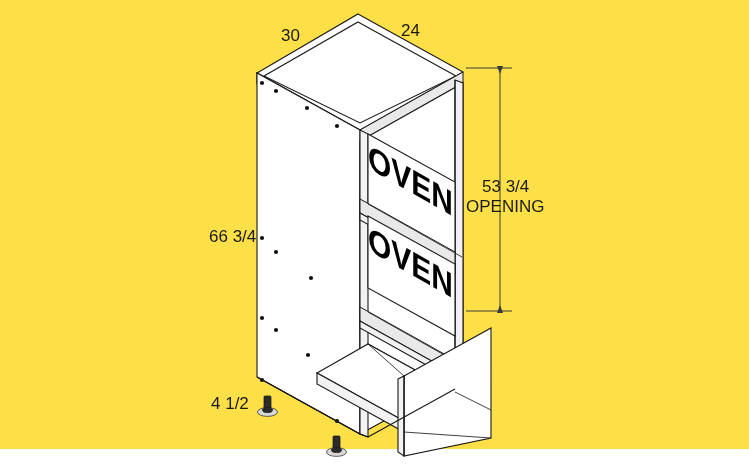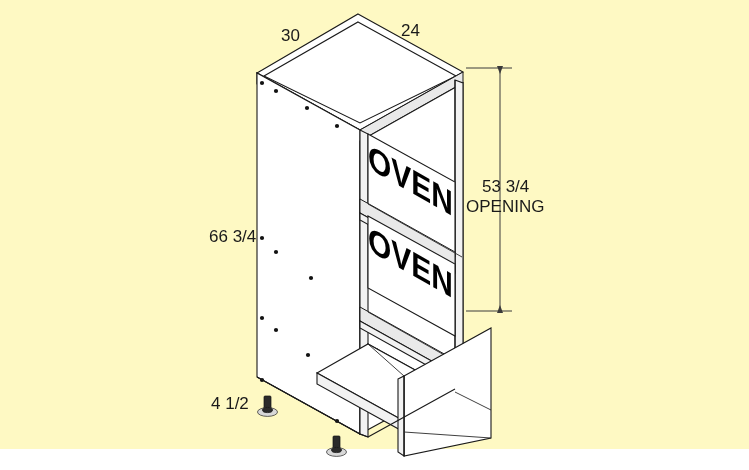--- a/index.html
+++ b/index.html
@@ -10,21 +10,21 @@
   body {
     width: 749px;
     height: 470px;
     overflow: hidden;
     font-family: "Liberation Sans", sans-serif;
   }
   #drawing-root {
     position: relative;
     width: 749px;
     height: 449px;
-    background: #fef9c3;
+    background: #fde047;
   }
   svg#cabinet-svg {
     position: absolute;
     left: 0;
     top: 0;
     width: 749px;
     height: 470px;
     display: block;
   }
   .dim-text {

